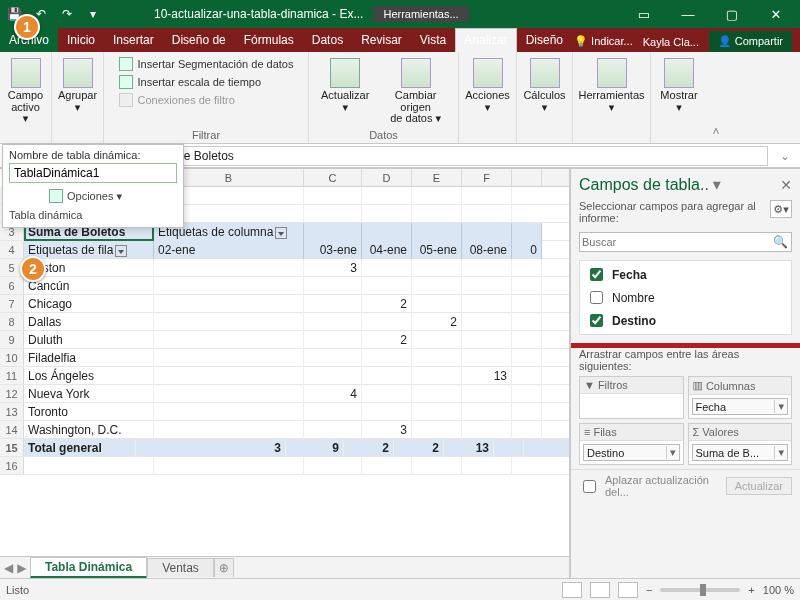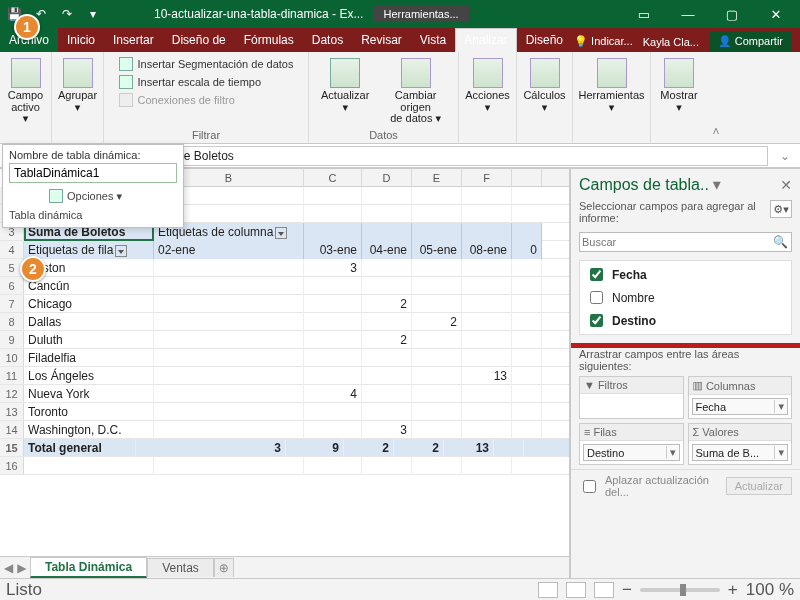--- a/index.html
+++ b/index.html
@@ -76,21 +76,21 @@
   .area .pill .dd{margin-left:auto;border-left:1px solid #ccc;padding-left:3px;color:#666;}
   .fp-foot{padding:4px 8px;display:flex;align-items:center;gap:6px;color:#888;font-size:11px;border-top:1px solid #ddd;}
   .fp-foot button{border:1px solid #ccc;background:#eee;color:#aaa;padding:2px 8px;font-size:11px;}
   
   .sheettabs{position:absolute;left:0;bottom:22px;height:22px;display:flex;align-items:center;background:#f3f3f3;border-top:1px solid #c9c9c9;width:570px;font-size:12px;padding-left:30px;gap:0;}
   .sheet-nav{display:flex;gap:4px;position:absolute;left:4px;color:#888;}
   .sheet-tab{border:1px solid #c9c9c9;border-bottom:none;padding:2px 14px;background:#ececec;color:#555;}
   .sheet-tab.active{background:#fff;border-bottom:2px solid #217346;color:#217346;font-weight:bold;}
   .sheet-add{width:20px;text-align:center;color:#888;border:1px solid #c9c9c9;border-bottom:none;padding:2px 0;background:#ececec;}
   
-  .statusbar{position:absolute;bottom:0;left:0;right:0;height:22px;background:#f3f3f3;border-top:1px solid #c9c9c9;display:flex;align-items:center;font-size:17px;color:#555;padding:0 6px;}
+  .statusbar{position:absolute;bottom:0;left:0;right:0;height:22px;background:#f3f3f3;border-top:1px solid #c9c9c9;display:flex;align-items:center;font-size:11px;color:#555;padding:0 6px;}
   .statusbar .right{margin-left:auto;display:flex;gap:8px;align-items:center;}
   .view-btn{width:20px;height:16px;border:1px solid #bbb;background:#fff;}
   .zoom-slider{width:80px;height:4px;background:#ccc;position:relative;border-radius:2px;}
   .zoom-slider .thumb{position:absolute;left:50%;top:-4px;width:6px;height:12px;background:#888;}
   
   .badge{position:absolute;width:26px;height:26px;border-radius:50%;background:#e8892f;border:2px solid #fff;color:#fff;font-weight:bold;display:flex;align-items:center;justify-content:center;font-size:14px;box-shadow:0 1px 3px rgba(0,0,0,.4);z-index:10;}
 </style>
 </head>
 <body>
 

